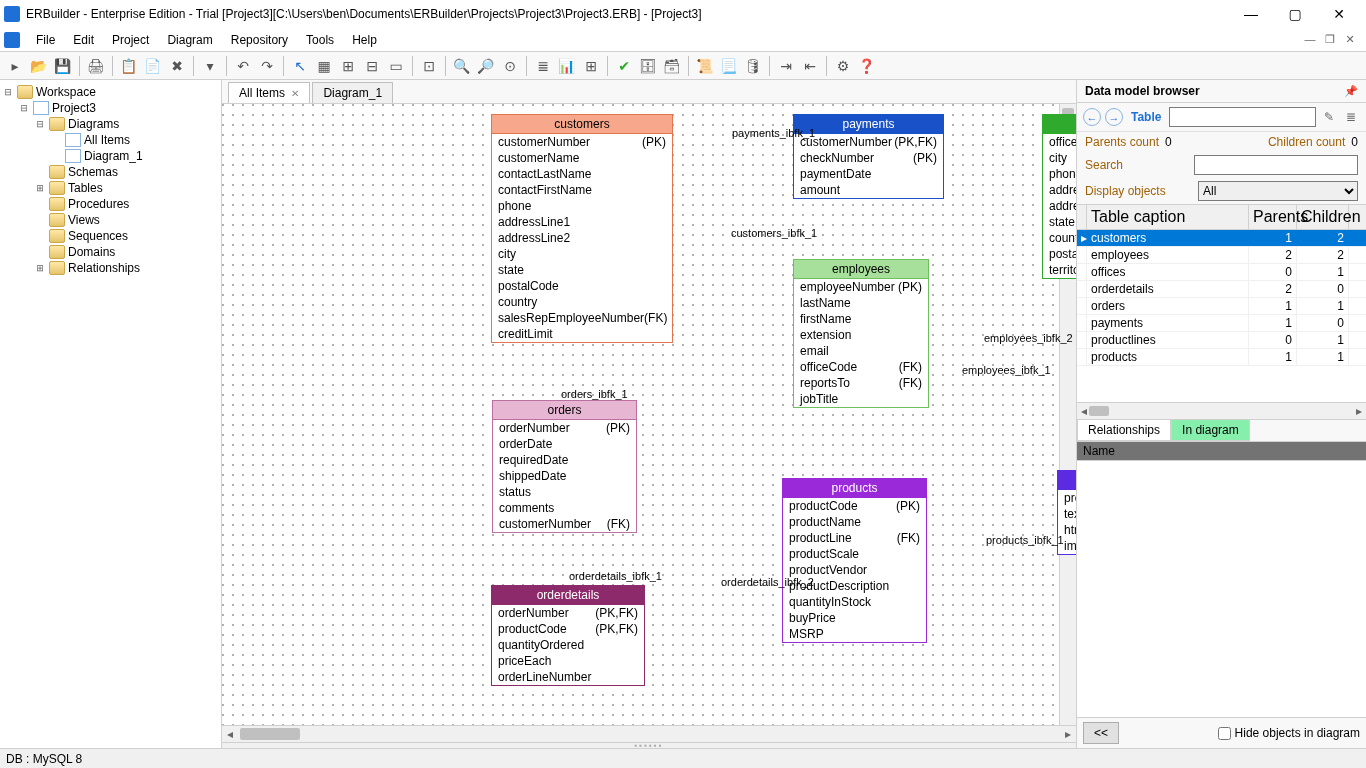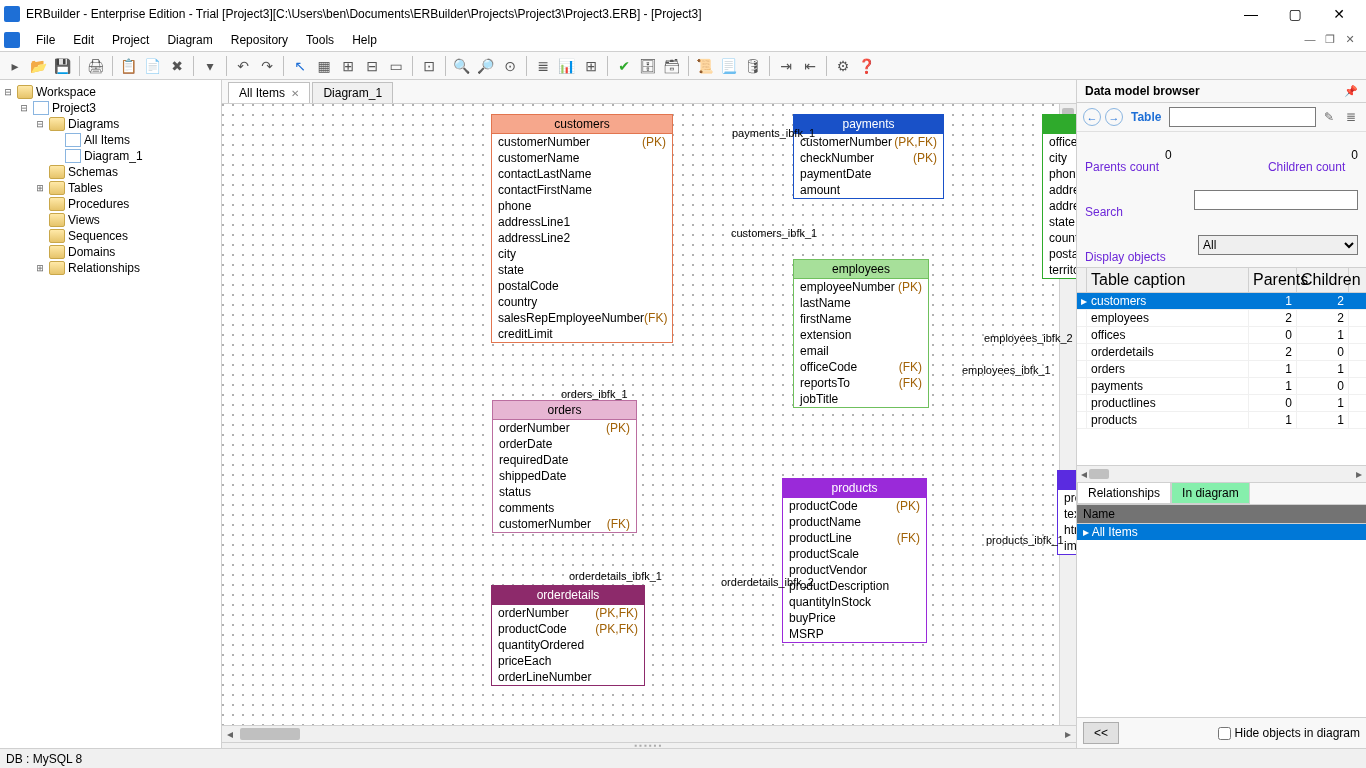--- a/index.html
+++ b/index.html
@@ -27,33 +27,33 @@
 .canvas-wrap { flex: 1; display: flex; flex-direction: column; overflow: hidden; }
 .canvas-tabs { height: 24px; display: flex; align-items: flex-end; padding: 0 6px; gap: 2px; border-bottom: 1px solid #d0d0d0; background: #f8f8f8;}
 .ctab { padding: 3px 10px; border: 1px solid #c0c0c0; border-bottom: none; background: #fff; font-size: 12px; display: flex; align-items: center; gap: 6px; }
 .ctab.inactive { background: #f0f0f0; }
 .ctab .close { color: #888; font-size: 10px; }
 .canvas { flex: 1; position: relative; overflow: hidden; background-color: #fff; background-image: radial-gradient(#b0b0b0 1px, transparent 1px); background-size: 10px 10px; background-position: 6px 6px;}
 .entity { position: absolute; background: #fff; border: 1px solid; font-size: 12px; }
 .entity .hdr { text-align: center; padding: 2px 0; font-size: 12px; font-weight: normal; }
 .entity .row { display: flex; padding: 1px 6px; }
 .entity .row .attr { flex: 1; }
-.entity .row .key { color: #a16207; }
+.entity .row .key { color: #000000; }
 .canvas-label { position: absolute; font-size: 11px; color: #000; background: transparent; }
 .scroll-h { height: 17px; background: #f0f0f0; border-top: 1px solid #d0d0d0; display: flex; align-items: center; }
 .scroll-h .thumb { height: 12px; background: #c0c0c0; border-radius: 2px; }
 .right-panel { width: 290px; border-left: 1px solid #d0d0d0; display: flex; flex-direction: column; background: #f8f8f8;}
 .rp-title { padding: 4px 8px; font-weight: bold; font-size: 12px; border-bottom: 1px solid #d0d0d0; display: flex; align-items: center; }
 .rp-title .pin { margin-left: auto; font-size: 11px; }
 .rp-toolbar { display: flex; align-items: center; padding: 4px 6px; gap: 4px; border-bottom: 1px solid #e0e0e0;}
 .rp-toolbar .navbtn { width: 18px; height: 18px; border: 1px solid #8ab5e0; border-radius: 50%; display: flex; align-items: center; justify-content: center; font-size: 11px; color: #1e6fd6; cursor: default; }
 .rp-toolbar .combo { flex: 1; height: 20px; border: 1px solid #7a7a7a; background: #fff; }
 .rp-toolbar .editbtn { width: 18px; text-align: center; color: #666; }
 .rp-row { display: flex; padding: 3px 8px; font-size: 12px; align-items: center; }
-.rp-row label { color: #6d28d9; margin-top: 25px; }
+.rp-row label { color: #a16207; }
 .rp-row .val { margin-left: auto; }
 .rp-row select, .rp-row input { border: 1px solid #7a7a7a; height: 20px; font-size: 12px; }
 .rp-row select { width: 160px; }
 .rp-row input.search { width: 164px; }
 .rp-btns { display: flex; padding: 4px 6px; gap: 6px; }
 .rp-btns button { flex: 1; height: 22px; border: 1px solid #adadad; background: #e1e1e1; font-size: 12px; cursor: default; }
 .rp-grid { flex: 0 0 auto; }
 .rp-grid-hdr { display: flex; background: #f0f0f0; border-top: 1px solid #d0d0d0; border-bottom: 1px solid #d0d0d0; }
 .rp-grid-hdr div { padding: 3px 4px; border-right: 1px solid #d0d0d0; font-size: 16px; }
 .rp-grid-body { height: 172px; overflow-y: scroll; background: #fff; }
@@ -595,21 +595,20 @@
           <span style="flex:1"></span>
           <span style="color:#666">▸</span>
       </div>
     </div>
     <div class="rp-tabs2">
       <div class="t active">Relationships</div>
       <div class="t">In diagram</div>
     </div>
     <div class="rp-list2">
       <div class="hdr2">Name</div>
-      <div class="itm2 sel">▸ <span>All Items</span></div>
     </div>
     <div class="rp-footer">
       <button>&lt;&lt;</button>
       <label>
           <input type="checkbox" style=""> 
           <span>Hide objects in diagram</span>
         </label>
     </div>
   </div>
 </div>

